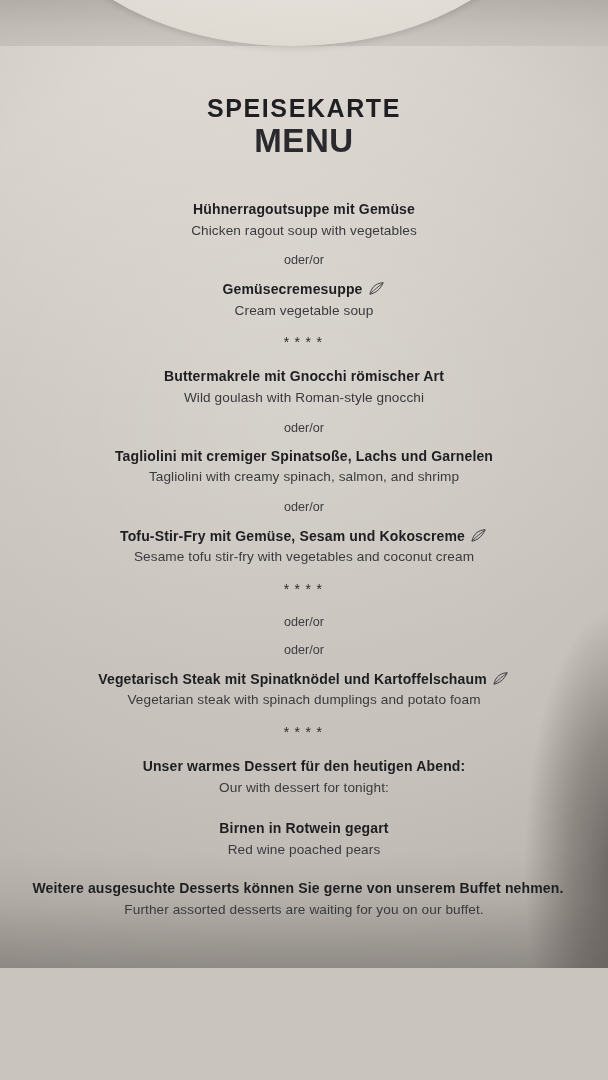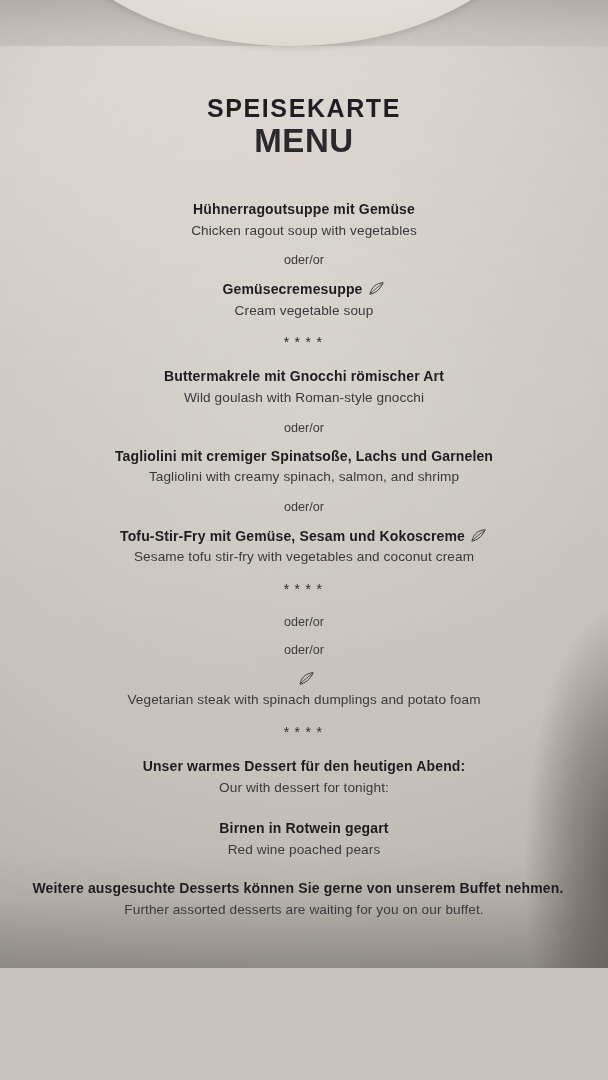--- a/index.html
+++ b/index.html
@@ -209,21 +209,21 @@
 
     <div class="course">
 
       <div class="oder">oder/or</div>
 
 
       <div class="oder">oder/or</div>
 
       <div class="dish">
         <div class="de">
-          <span class="leaf"><svg viewBox="0 0 20 18" width="18" height="16" aria-hidden="true">
+          <span>Vegetarisch Steak mit Spinatknödel und Kartoffelschaum</span><span class="leaf"><svg viewBox="0 0 20 18" width="18" height="16" aria-hidden="true">
                 <path d="M2 16 C7 15 13 12 17 3 C10 3.5 4 7 2 16 Z" fill="none" stroke="#3a3a3e" stroke-width="1.1"></path>
                 <path d="M3 15 C7 11 12 7 16 4" fill="none" stroke="#3a3a3e" stroke-width="1"></path>
               </svg></span>
         </div>
         <div class="en">Vegetarian steak with spinach dumplings and potato foam</div>
       </div>
     </div>
 
     <div class="stars">****</div>
 

